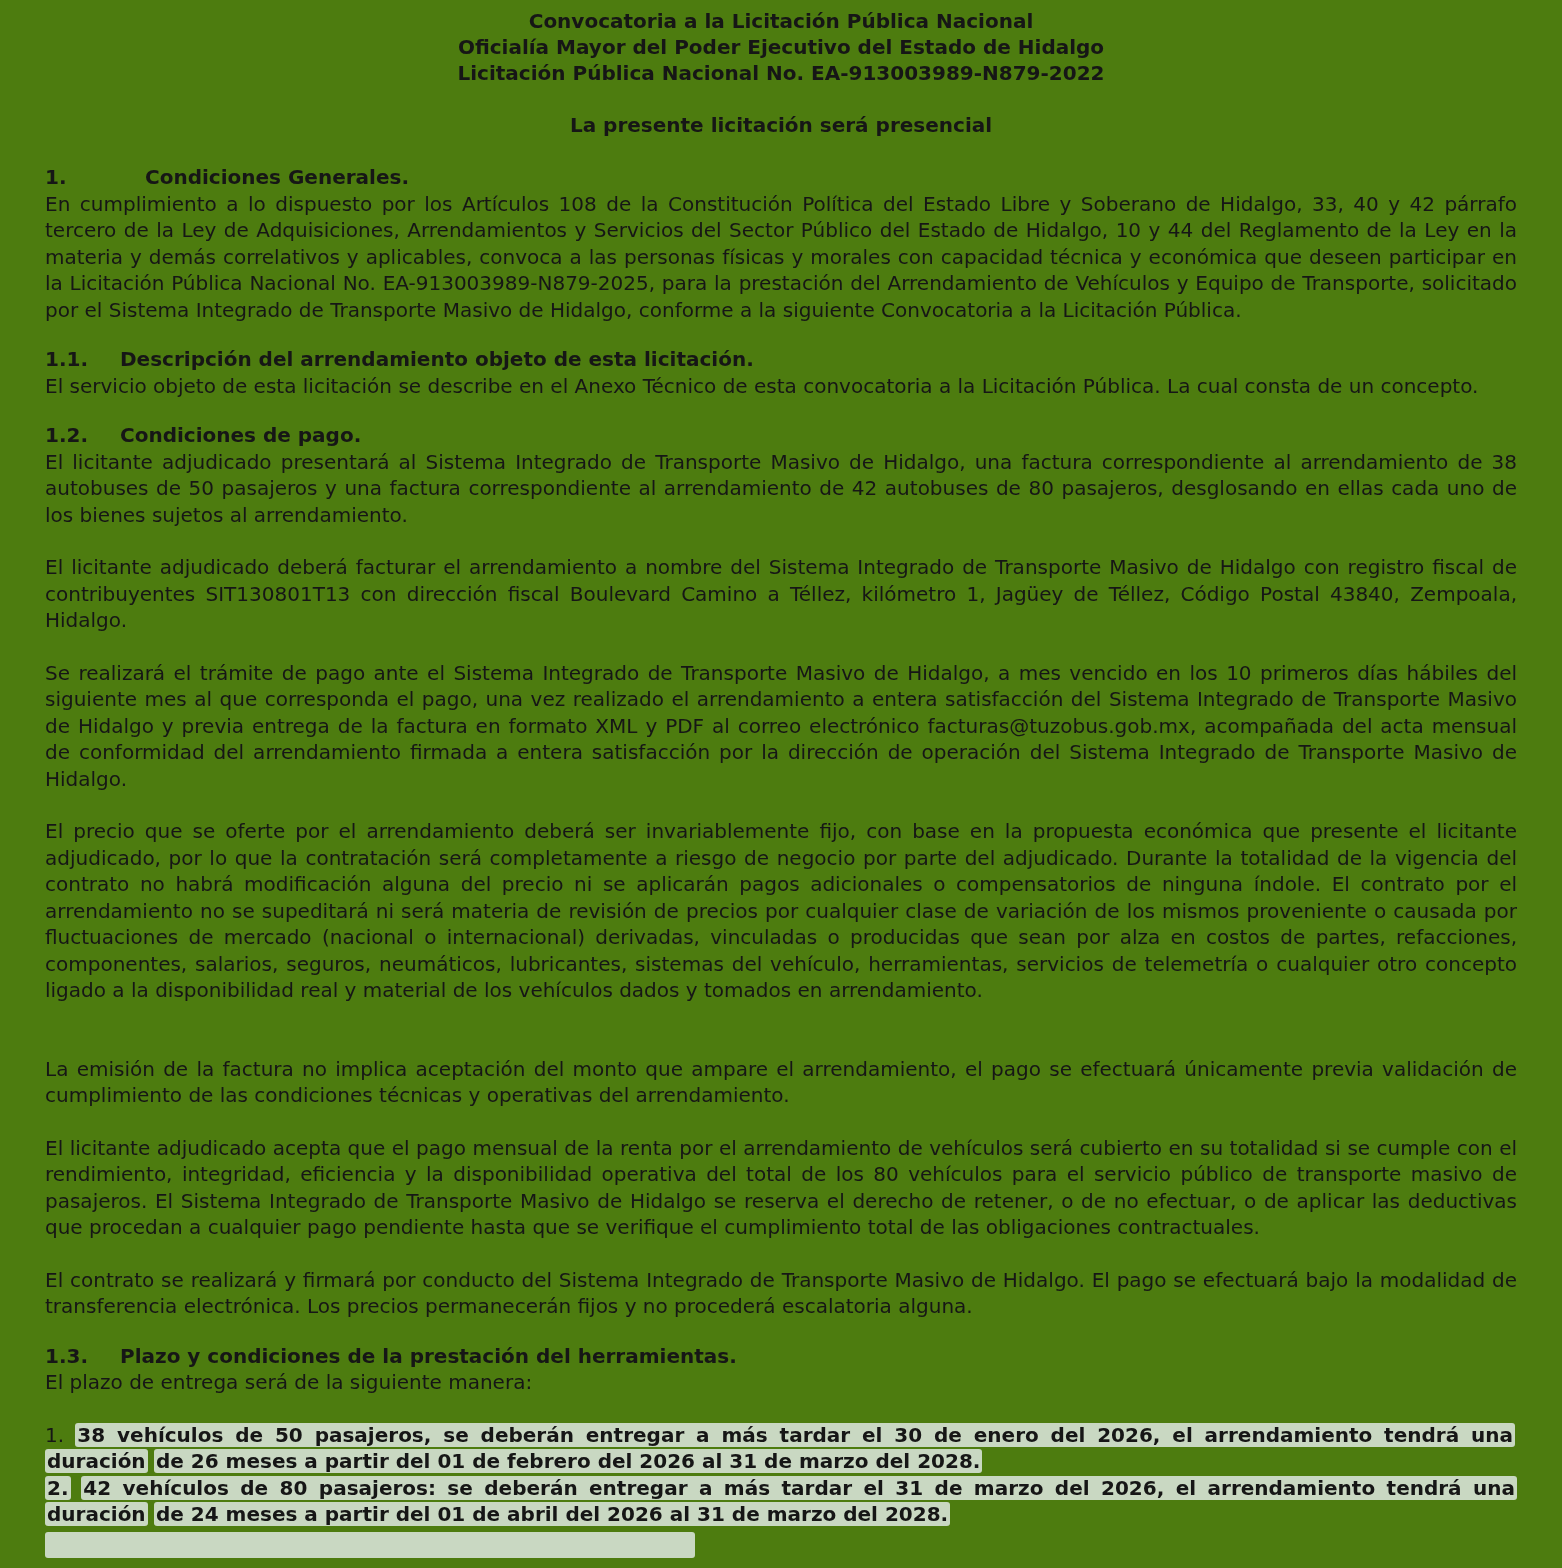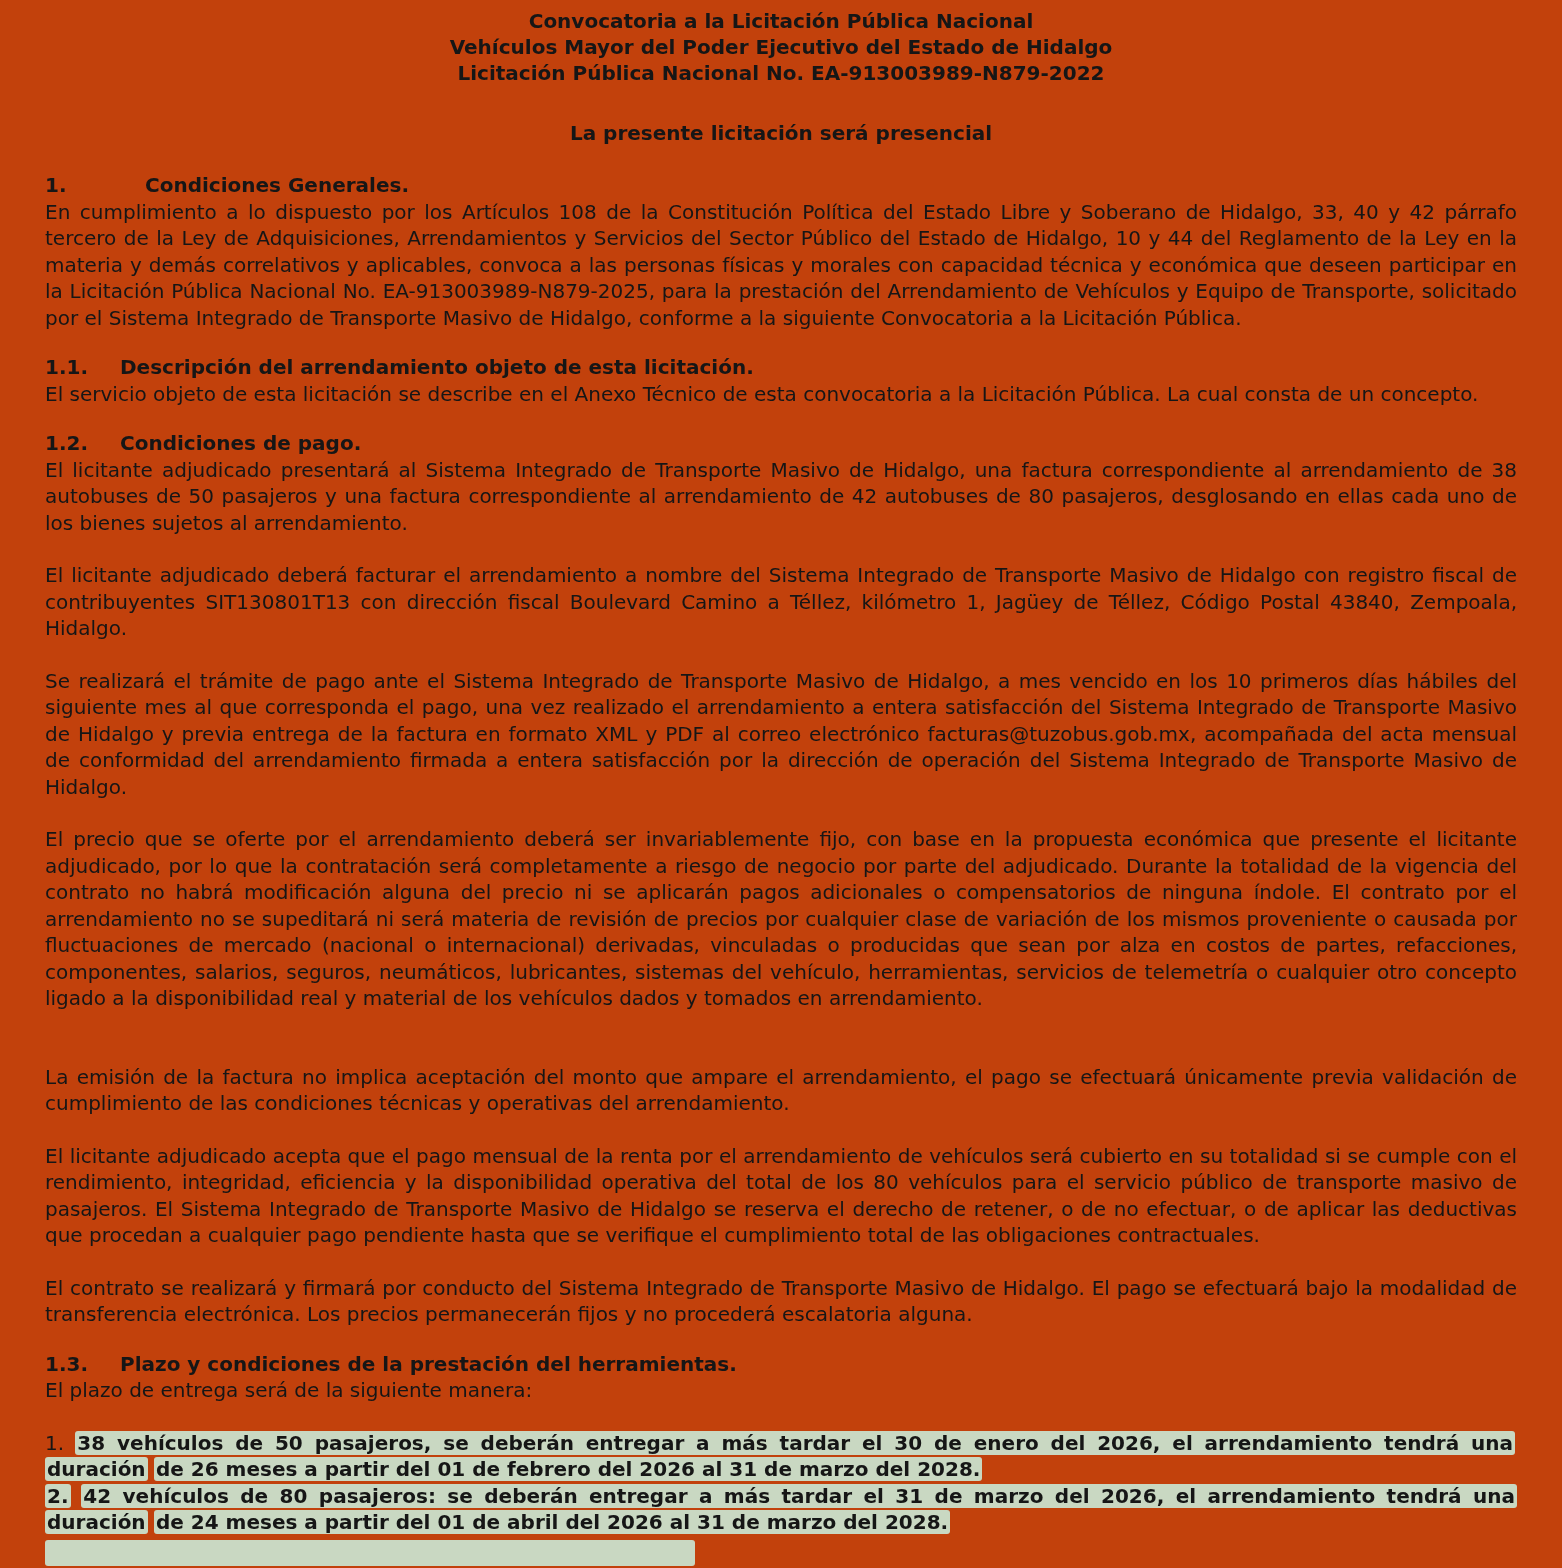--- a/index.html
+++ b/index.html
@@ -1,23 +1,23 @@
 <!DOCTYPE html>
 <html><head>
 <meta charset="utf-8">
 <style>
   html, body { margin: 0; padding: 0; background: #ffffff; }
   .page {
     width: 1562px; height: 1568px; overflow: hidden; box-sizing: border-box;
-    padding: 8px 45px 0 45px; background: #c2410c;
+    padding: 8px 45px 0 45px; background: #4d7c0f;
     font-family: "DejaVu Sans", "Liberation Sans", sans-serif;
     color: #161616;
   }
   .title-line { text-align: center; font-weight: bold; font-size: 20px; line-height: 26px; }
-  .subtitle  { text-align: center; font-weight: bold; font-size: 20px; line-height: 26px; margin-top: 34px; }
+  .subtitle  { text-align: center; font-weight: bold; font-size: 20px; line-height: 26px; margin-top: 26px; }
   .doc-body  { margin-top: 26px; font-size: 20px; line-height: 26.5px; text-align: justify; }
   .heading { display: flex; font-weight: bold; margin-top: 23px; text-align: left; }
   .doc-body > .heading:first-child { margin-top: 0; }
   .heading .num { flex: 0 0 auto; }
   .heading.level-1 .num { width: 100px; }
   .heading.level-2 .num { width: 75px; }
   .para { margin: 0; }
   .b { font-weight: normal; }
   .hl {
     background: #c9d8c2; border-radius: 3px; padding: 0 2px;
@@ -25,21 +25,21 @@
   }
   .spacer { height: 26px; }
   .cutoff { width: 650px; height: 26px; margin-top: 4px; background: #c9d8c2; border-radius: 3px; }
 </style>
 </head>
 <body>
 
 <div class="page">
   <header>
     <div class="title-line">Convocatoria a la Licitación Pública Nacional</div>
-    <div class="title-line">Vehículos Mayor del Poder Ejecutivo del Estado de Hidalgo</div>
+    <div class="title-line">Oficialía Mayor del Poder Ejecutivo del Estado de Hidalgo</div>
     <div class="title-line">Licitación Pública Nacional No. EA-913003989-N879-2022</div>
     <div class="subtitle">La presente licitación será presencial</div>
   </header>
   <main class="doc-body">
       <div class="heading level-1">
         <span class="num">1.</span>
         <span>Condiciones Generales.</span>
       </div>
       <p class="para"><span class="">En cumplimiento a lo dispuesto por los Artículos 108 de la Constitución Política del Estado Libre y Soberano de Hidalgo, 33, 40 y 42 párrafo tercero de la Ley de Adquisiciones, Arrendamientos y Servicios del Sector Público del Estado de Hidalgo, 10 y 44 del Reglamento de la Ley en la materia y demás correlativos y aplicables, convoca a las personas físicas y morales con capacidad técnica y económica que deseen participar en la Licitación Pública Nacional </span><span class="b ">No. EA-913003989-N879-2025,</span><span class=""> para la prestación del </span><span class="b ">Arrendamiento de Vehículos y Equipo de Transporte,</span><span class=""> solicitado por el Sistema Integrado de Transporte Masivo de Hidalgo, conforme a la siguiente Convocatoria a la Licitación Pública.</span></p>
       <div class="heading level-2">

